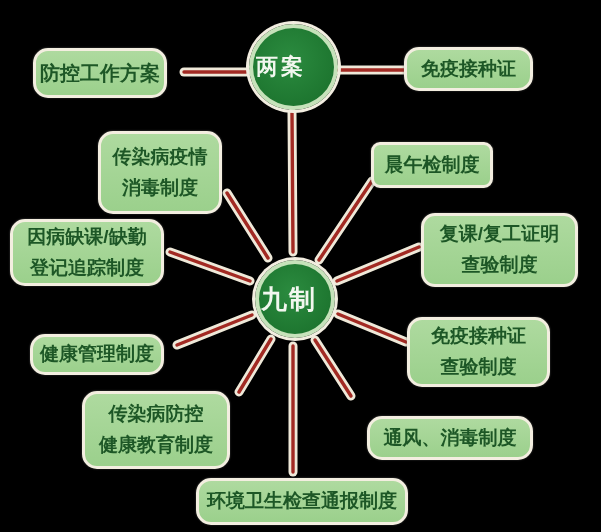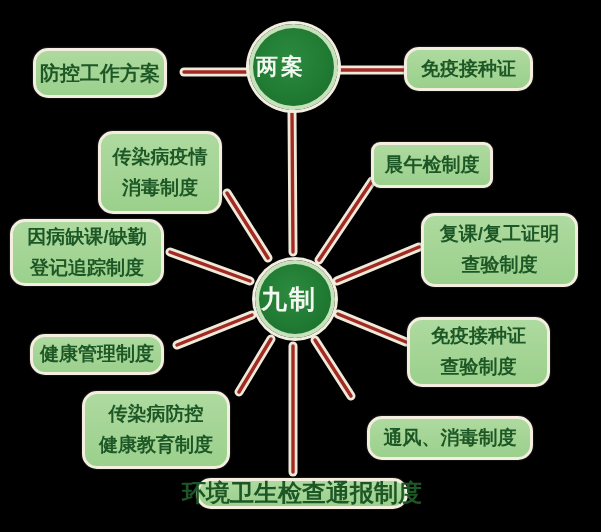--- a/index.html
+++ b/index.html
@@ -31,21 +31,21 @@
   .n-fangkong{left:33px;top:48px;width:134px;height:50px;font-size:20px;}
   .n-yingji{left:404px;top:47px;width:129px;height:44px;font-size:19px;}
   .n-yiqing{left:98px;top:131px;width:124px;height:83px;font-size:19px;}
   .n-chenwu{left:371px;top:142px;width:122px;height:46px;font-size:19px;border-radius:9px;}
   .n-queke{left:10px;top:219px;width:154px;height:67px;font-size:19px;}
   .n-fuke{left:421px;top:213px;width:157px;height:74px;font-size:19px;border-radius:14px;}
   .n-jiankang{left:30px;top:334px;width:134px;height:41px;font-size:19px;}
   .n-mianyi{left:407px;top:317px;width:143px;height:70px;font-size:19px;}
   .n-jiaoyu{left:82px;top:391px;width:148px;height:78px;font-size:19px;}
   .n-tongfeng{left:367px;top:416px;width:166px;height:44px;font-size:19px;}
-  .n-huanjing{left:196px;top:478px;width:212px;height:31px;font-size:24px;}
+  .n-huanjing{left:196px;top:478px;width:212px;height:47px;font-size:19px;}
 </style>
 </head>
 <body>
 
 <div class="stage">
 
   <svg class="links" viewBox="0 0 601 532">
     <g class="halo">
       <line x1="184" y1="72" x2="246" y2="72"></line>
       <line x1="338" y1="70" x2="404" y2="70"></line>

